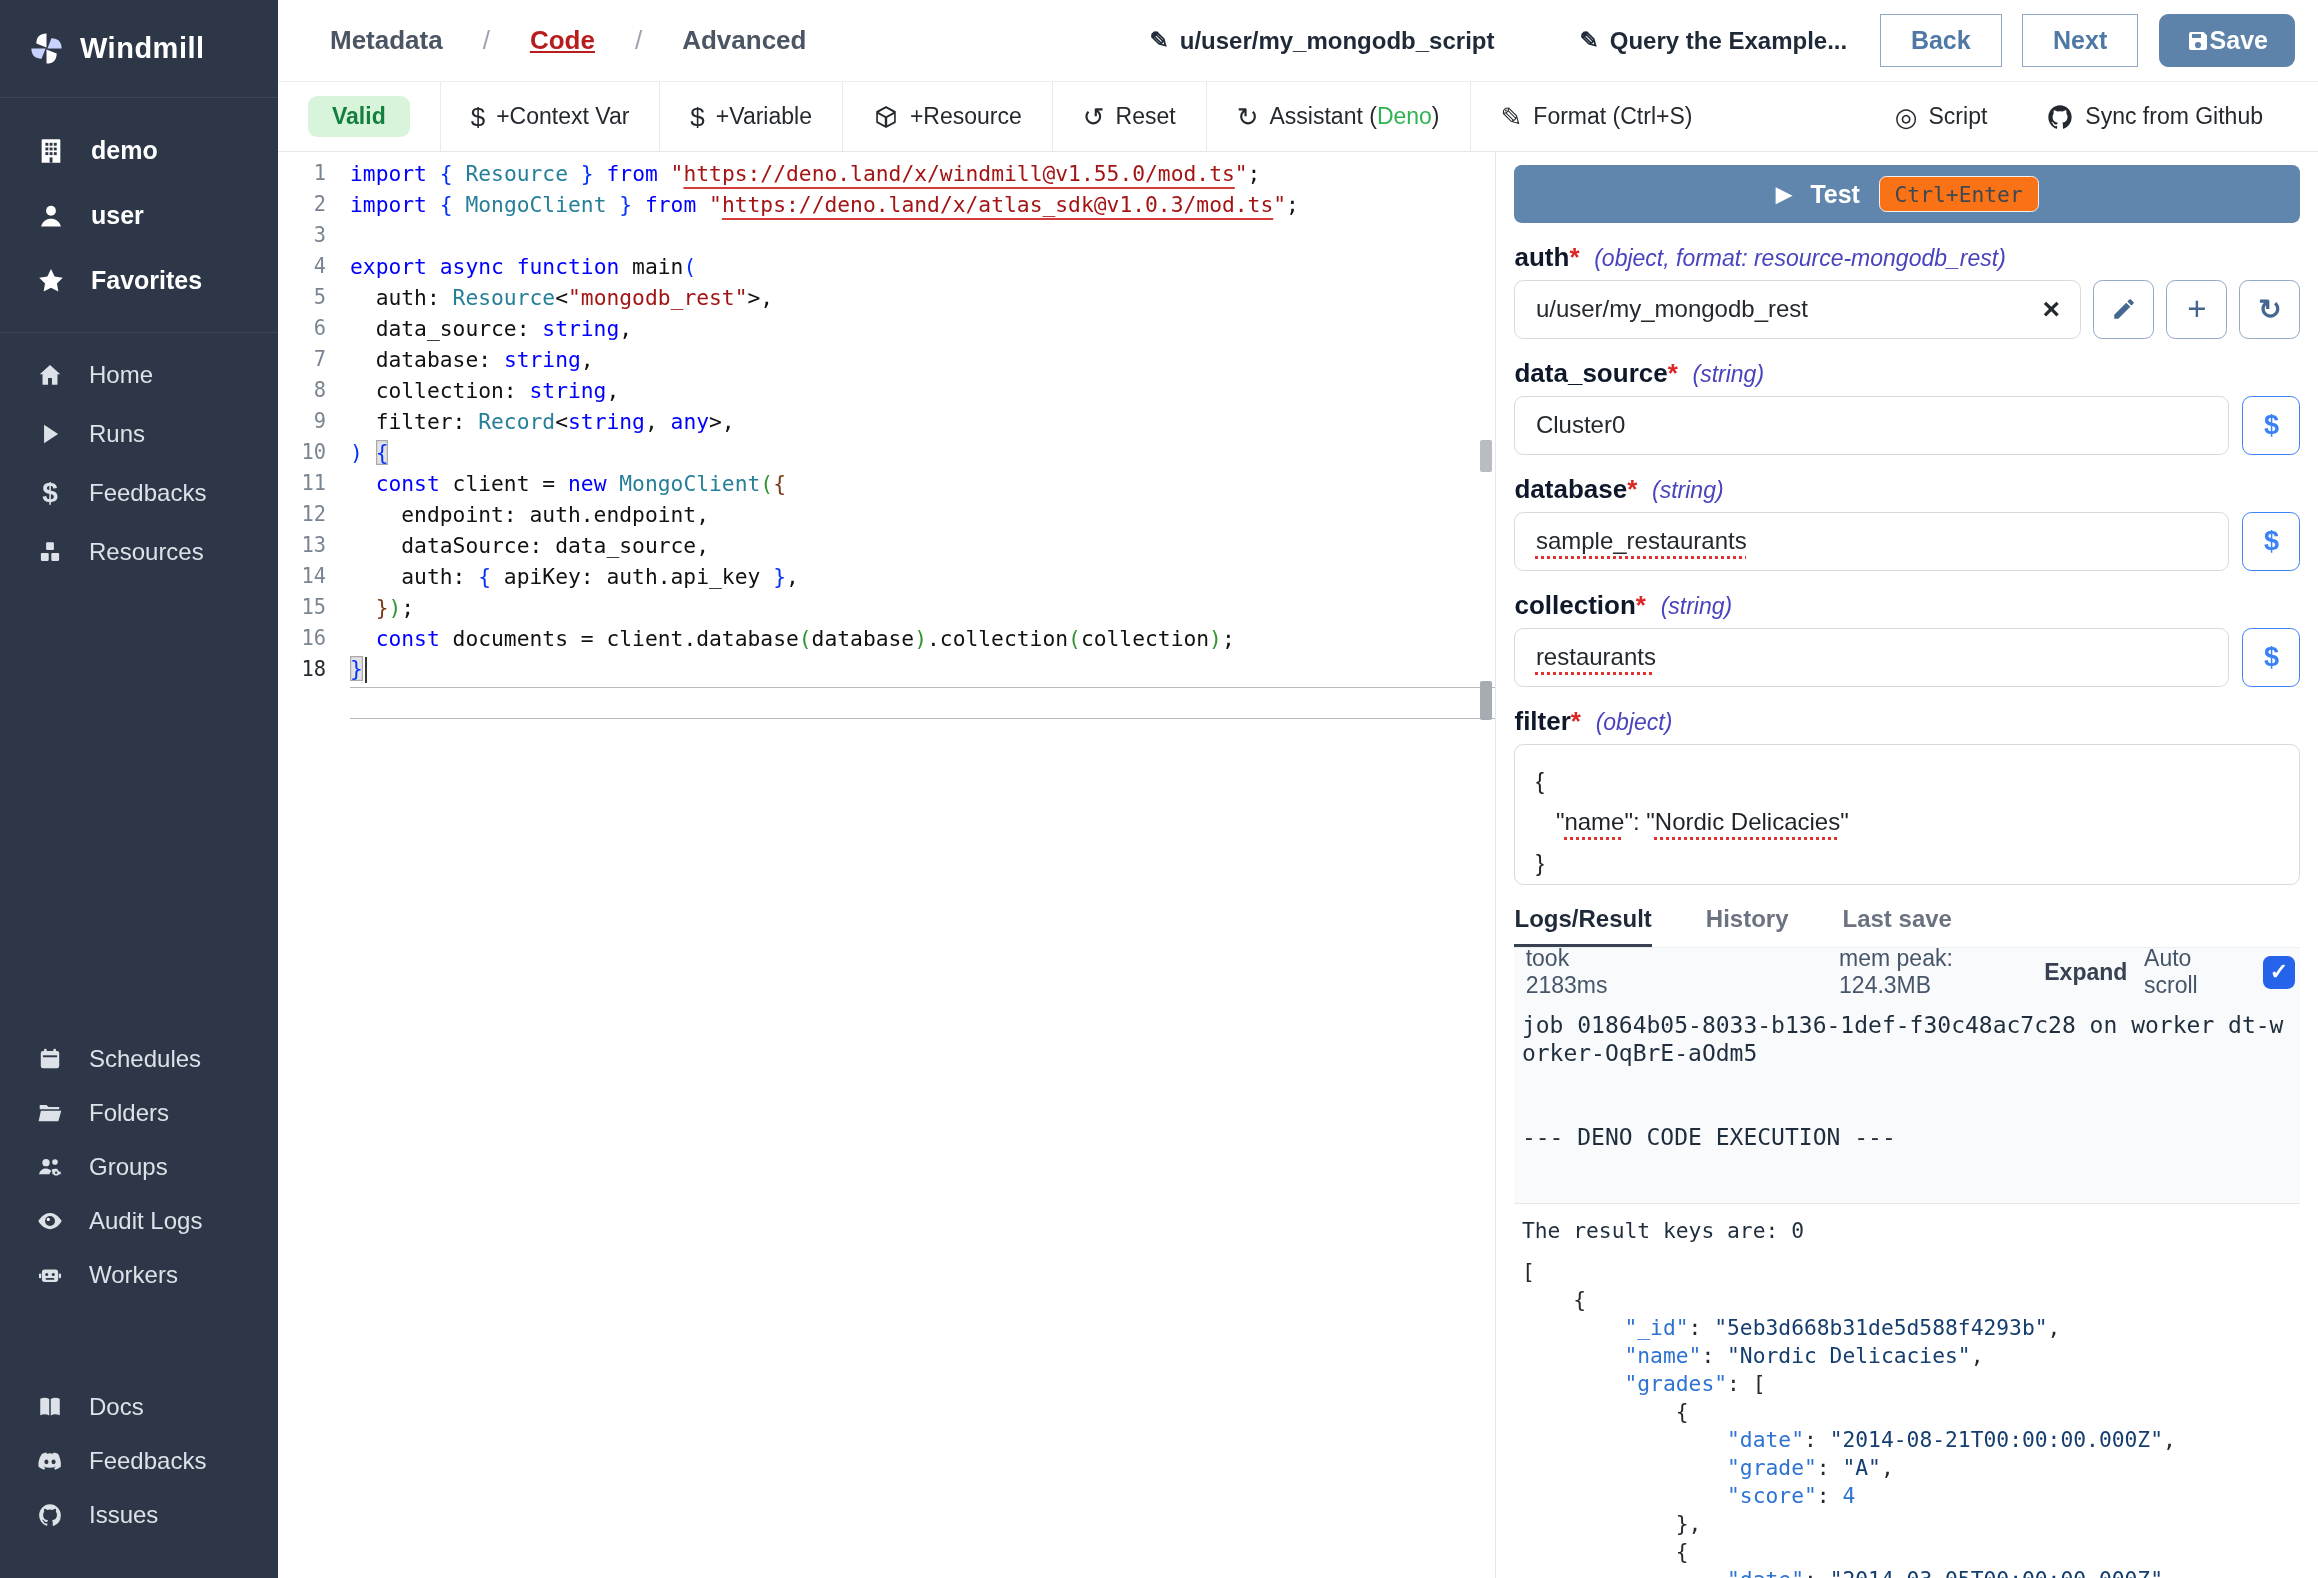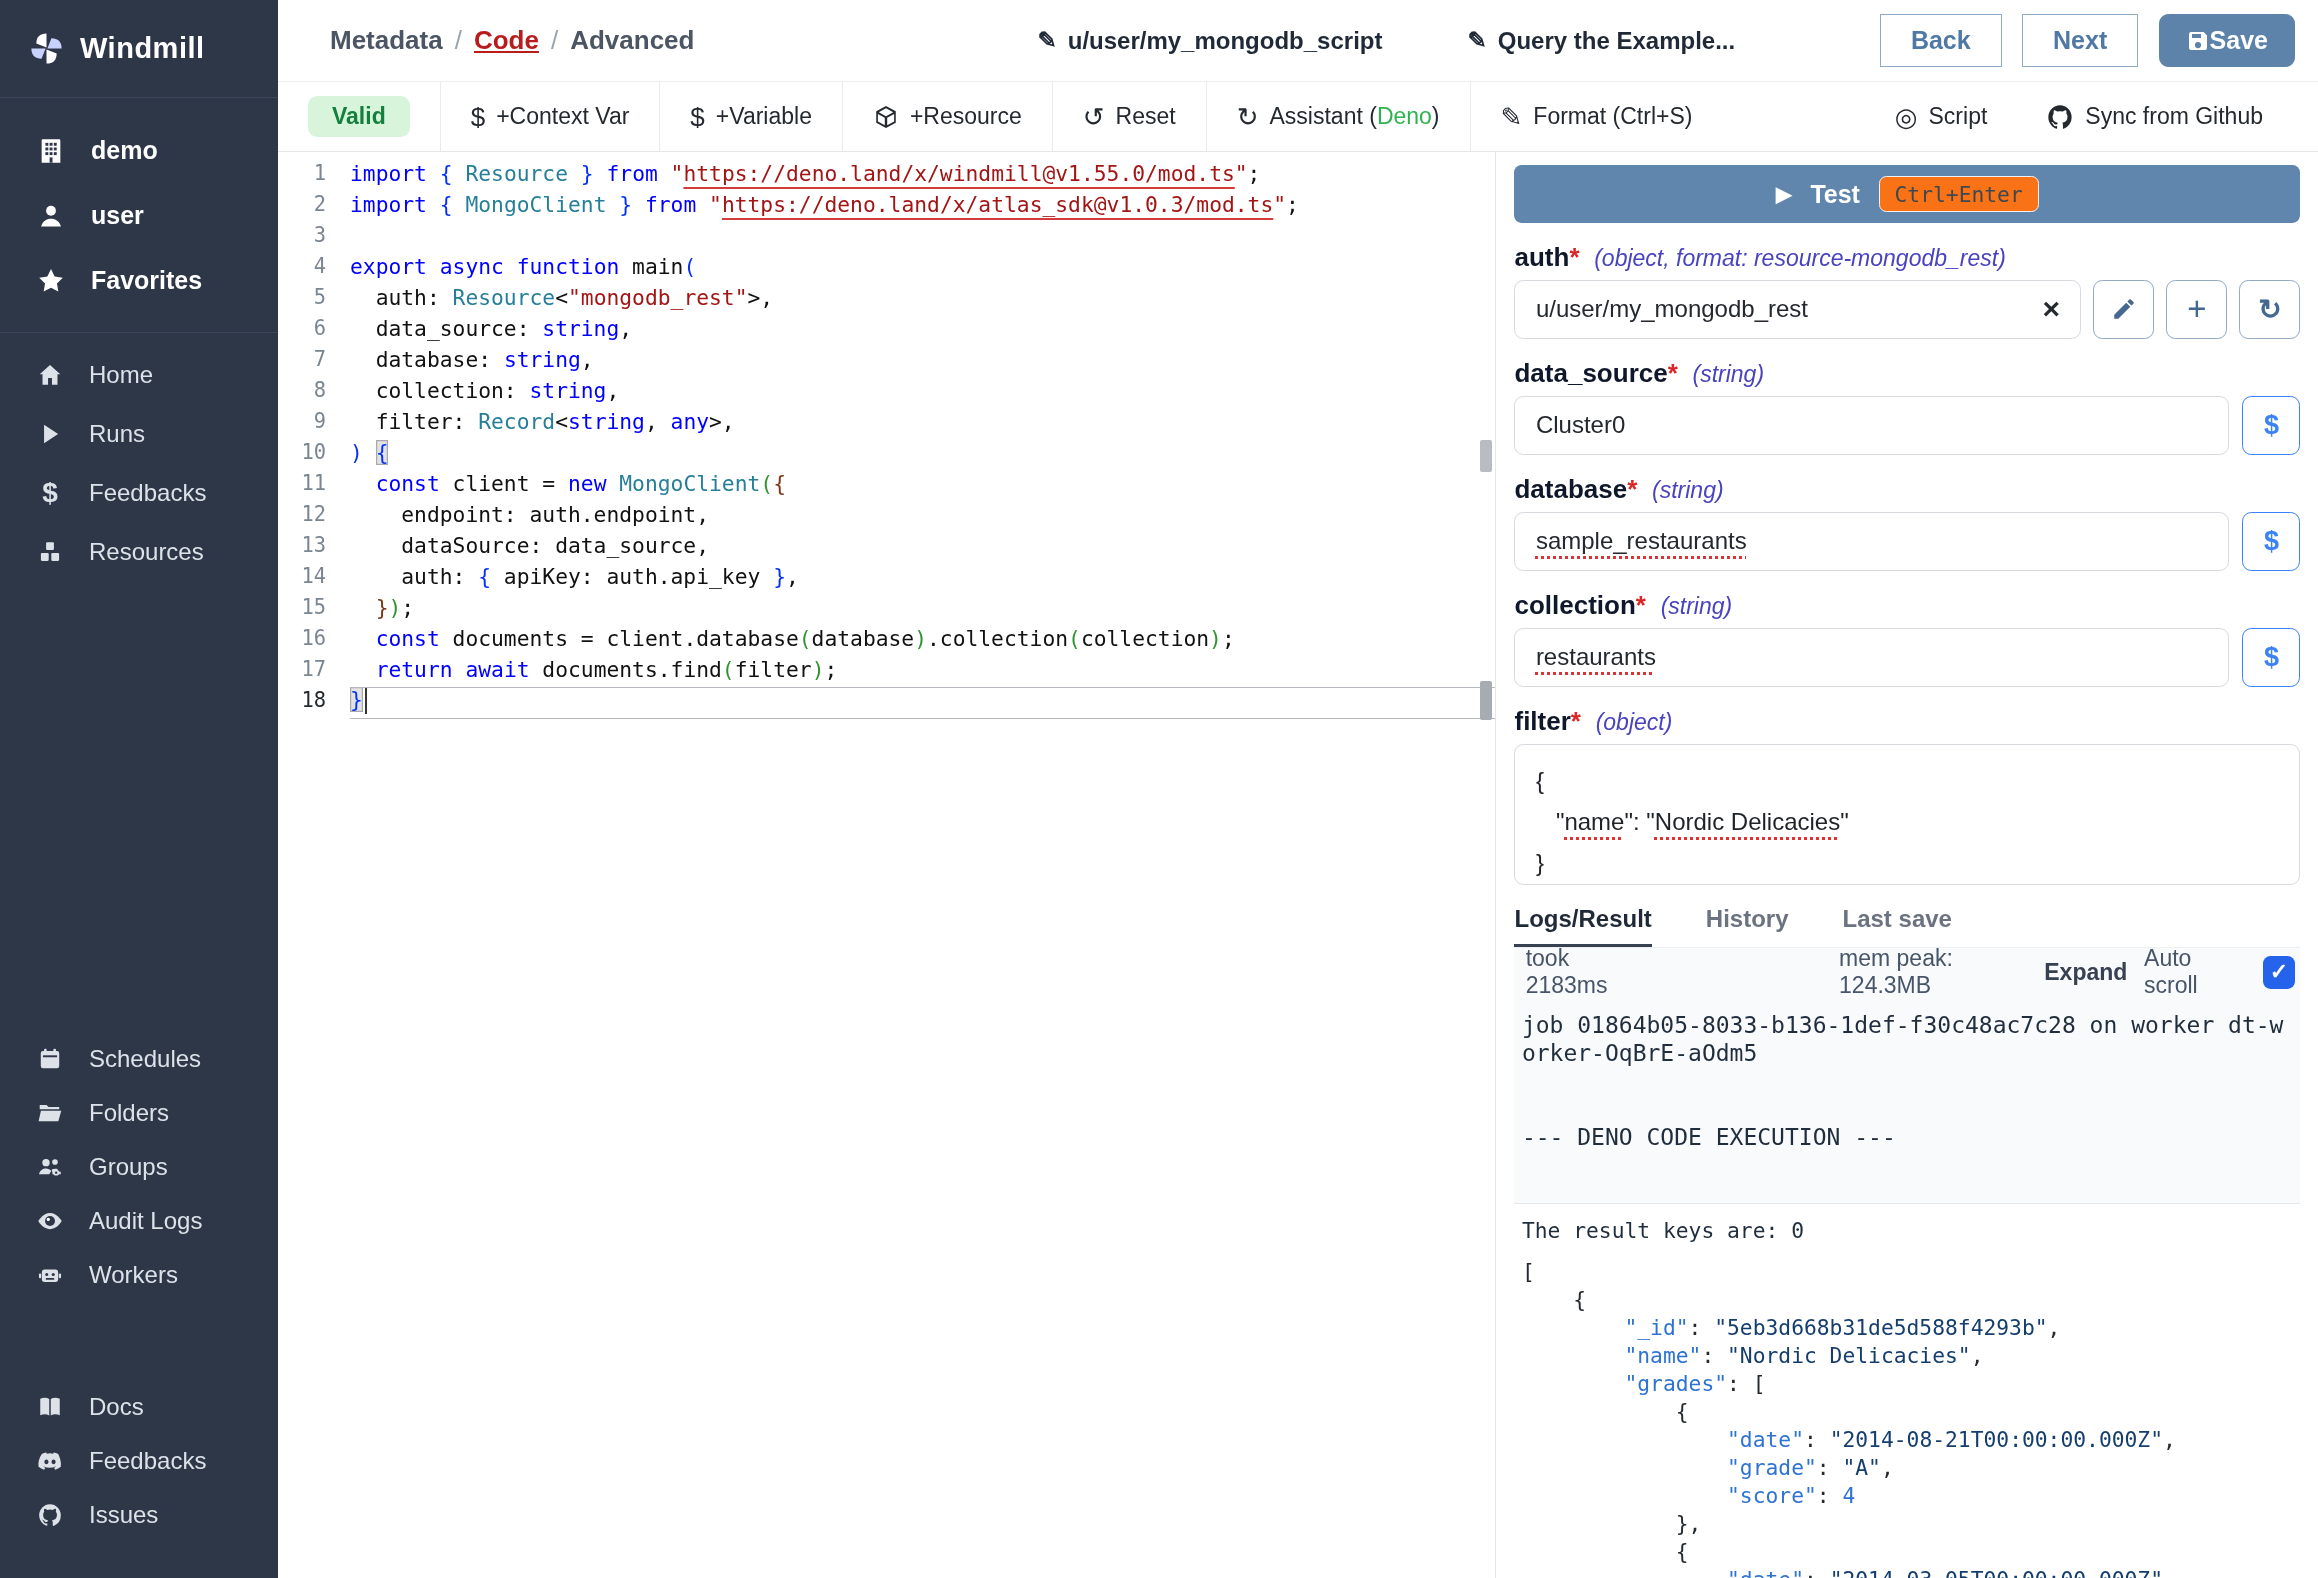--- a/index.html
+++ b/index.html
@@ -24,21 +24,21 @@
   .sb-gap { height:78px; }
   #sb-footer { padding-bottom:37px; }
   .ic { display:inline-flex; align-items:center; justify-content:center; flex:0 0 auto; }
   .ic svg { width:100%; height:100%; display:block; }
   .glyph { font-weight:700; }
 
   
   .main { flex:1; display:flex; flex-direction:column; min-width:0; }
   .topbar { height:82px; display:flex; align-items:center; border-bottom:0.9px solid #eceff2;
     background:#fff; padding-right:24px; }
-  .crumbs { display:flex; align-items:center; gap:12px; margin-left:52px; font-size:26px; font-weight:600; }
+  .crumbs { display:flex; align-items:center; gap:40px; margin-left:52px; font-size:26px; font-weight:600; }
   .crumb { color:#4b5563; cursor:pointer; }
   .crumb.active { color:#b91c1c; font-weight:700;text-decoration:underline; }
   .crumb-sep { color:#9ca3af; font-weight:400; }
   .chip { display:flex; align-items:center; gap:11px; font-size:24px; font-weight:600; color:#1f2937; cursor:pointer; }
   .chip .pen { font-size:23px; }
   .chip-path { margin-left:343px; }
   .chip-title { margin-left:85px; }
   .top-btns { margin-left:auto; display:flex; gap:20.4px; }
   .btn-outline { background:#fff; border:1.9px solid #8fa9c6; color:#4f79a4; font-weight:700;
     font-size:25px; border-radius:0; padding:11px 30px; cursor:pointer; font-family:inherit; }
@@ -449,24 +449,20 @@
             </div>
             <div class="code-line">
               <span class="ln">15</span>
               <span class="code-text"><span class="t-pl">  </span><span class="t-b3">}</span><span class="t-b2">)</span><span class="t-pl">;</span></span>
             </div>
             <div class="code-line">
               <span class="ln">16</span>
               <span class="code-text"><span class="t-pl">  </span><span class="t-kw">const</span><span class="t-pl"> documents = client.database</span><span class="t-b2">(</span><span class="t-pl">database</span><span class="t-b2">)</span><span class="t-pl">.collection</span><span class="t-b2">(</span><span class="t-pl">collection</span><span class="t-b2">)</span><span class="t-pl">;</span></span>
             </div>
             <div class="code-line">
-              <span class="ln">17</span>
-              <span class="code-text"><span class="t-pl">  </span><span class="t-kw">return</span><span class="t-pl"> </span><span class="t-kw">await</span><span class="t-pl"> documents.find</span><span class="t-b2">(</span><span class="t-pl">filter</span><span class="t-b2">)</span><span class="t-pl">;</span></span>
-            </div>
-            <div class="code-line">
               <span class="ln active">18</span>
               <span class="code-text"><span class="t-b1 t-mt">}</span><span class="t-cur"></span></span>
             </div>
           </div>
         <div class="cur-line"></div>
         <div class="sb-mark mark1"></div>
         <div class="sb-mark mark2"></div>
       </div>
 
       <div class="vdivider"></div>

